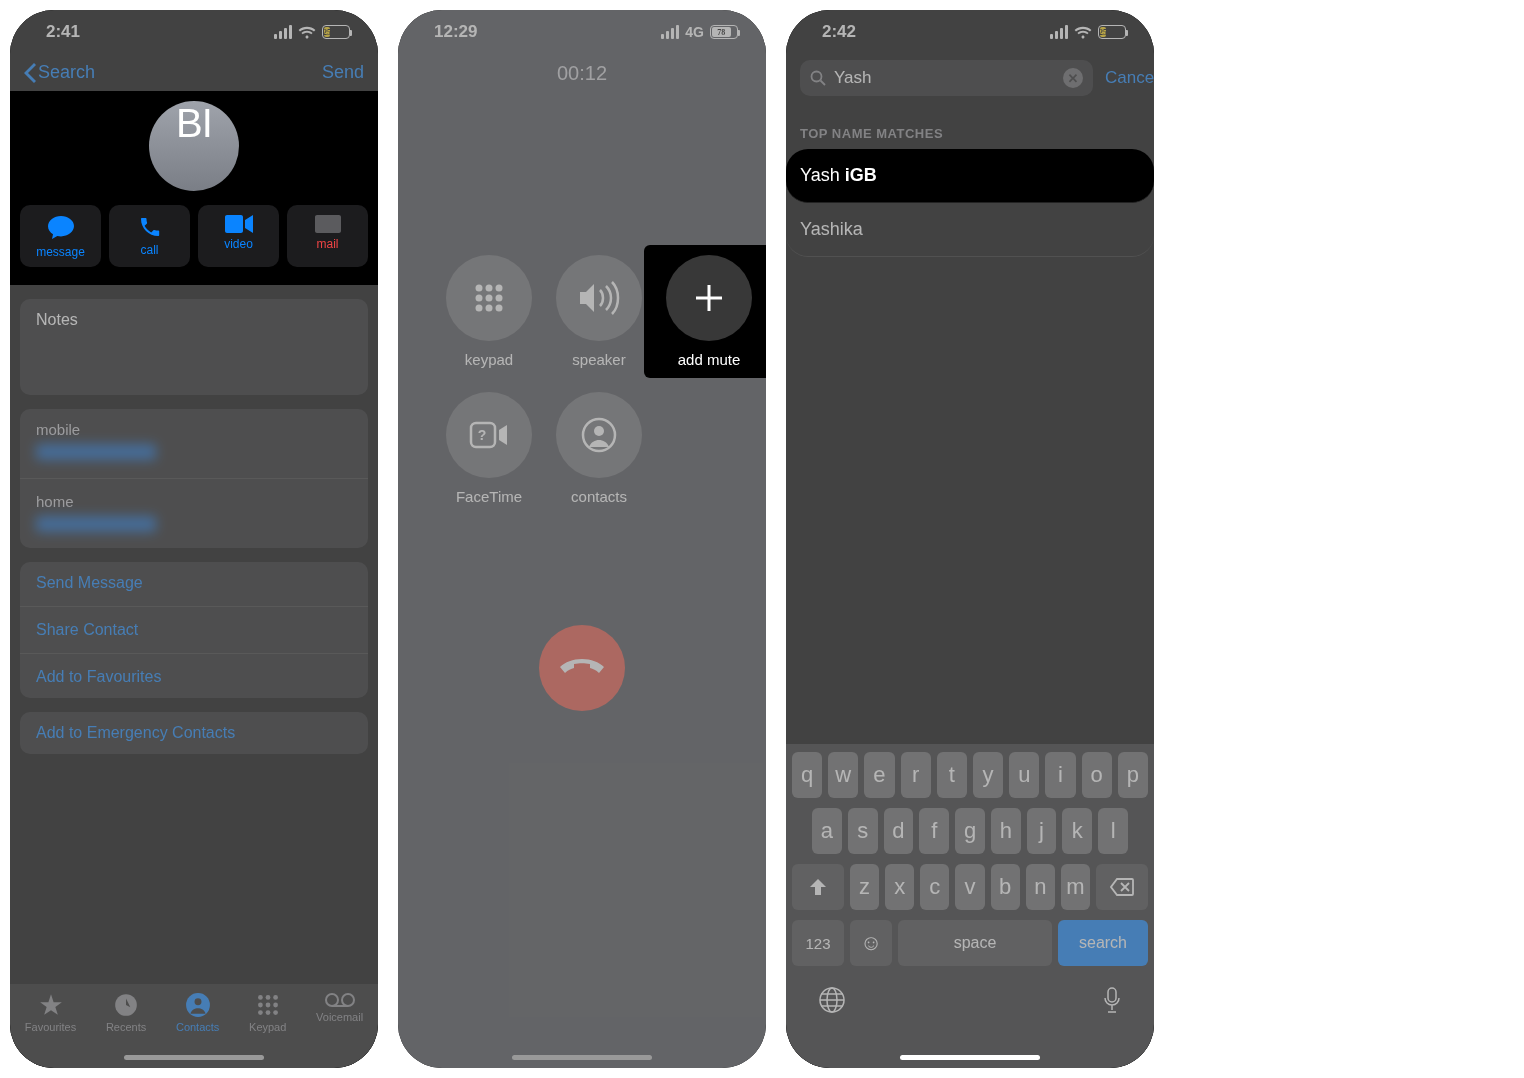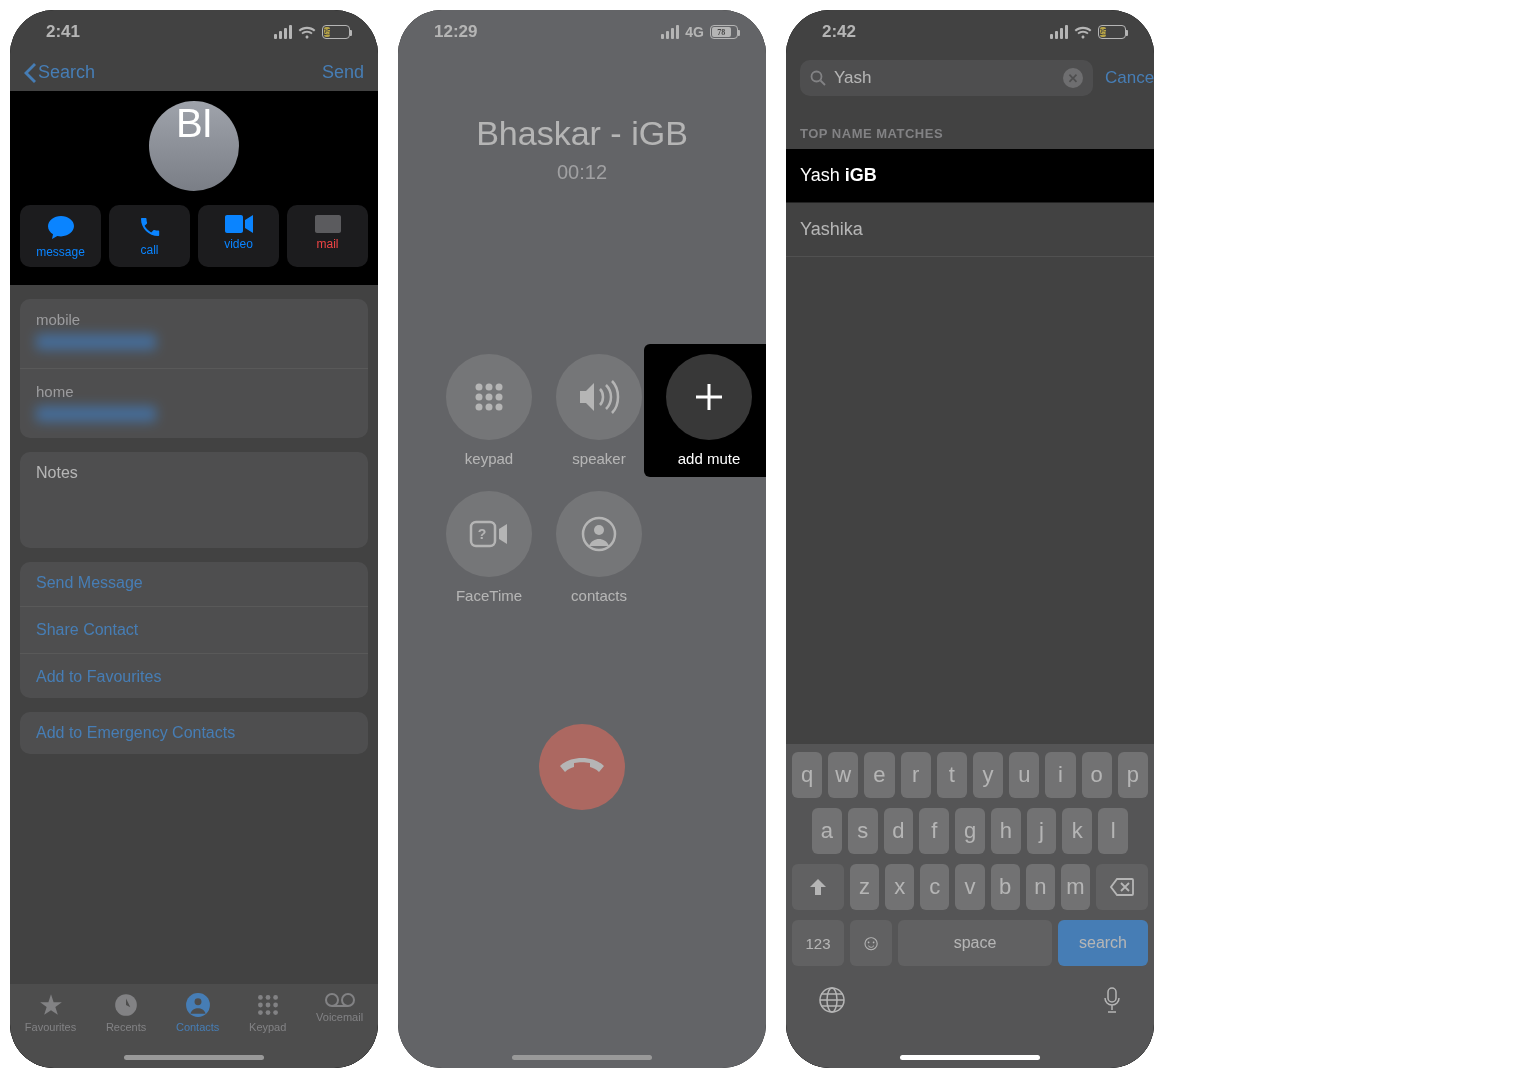--- a/index.html
+++ b/index.html
@@ -53,21 +53,21 @@
   .p2 .highlight-box { background:#000; border-radius:6px; padding:10px 22px 10px; margin:-10px -22px -10px; position:relative; z-index:60; }
   .p2 .end { width:86px; height:86px; border-radius:50%; background:#eb5545; margin:120px auto 0; display:flex; align-items:center; justify-content:center; }
   
   .p3 .screen { background:#000; }
   .p3 .search-row { display:flex; align-items:center; gap:12px; padding:6px 14px 10px; }
   .p3 .search-box { flex:1; background:#1c1c1e; border-radius:10px; display:flex; align-items:center; padding:8px 10px; gap:8px; }
   .p3 .search-box input { background:none; border:none; color:#fff; font-size:17px; outline:none; flex:1; }
   .p3 .clear { width:20px; height:20px; border-radius:50%; background:#636366; display:flex; align-items:center; justify-content:center; color:#1c1c1e; font-weight:bold; font-size:13px;}
   .p3 .cancel { color:#0a84ff; font-size:17px; }
   .p3 .section-hdr { color:#8e8e93; font-size:13px; font-weight:600; padding:20px 14px 8px; letter-spacing:0.5px; }
-  .p3 .result { padding:16px 14px; color:#fff; font-size:18px; border-bottom:1px solid #222; }
+  .p3 .result { padding:16px 14px; color:#fff; font-size:18px; border-bottom:1px solid #222;border-radius:22px; }
   .p3 .result.hl { background:#000; position:relative; z-index:60; }
   .p3 .result strong { font-weight:700; }
   .p3 .keyboard { position:absolute; bottom:0; left:0; right:0; background:#2c2c2e; padding:8px 6px 50px; }
   .p3 .krow { display:flex; gap:6px; justify-content:center; margin-bottom:10px; }
   .p3 .key { background:#6b6b6d; color:#fff; border-radius:6px; height:46px; display:flex; align-items:center; justify-content:center; font-size:22px; flex:1; max-width:38px; }
   .p3 .key.wide { max-width:52px; }
   .p3 .key.fn { background:#464648; }
   .p3 .space { flex:1; max-width:none; font-size:16px; }
   .p3 .search-key { background:#0a84ff; flex:0 0 90px; max-width:90px; font-size:16px; }
   .p3 .bottom-row { display:flex; justify-content:space-between; padding:10px 26px 0; }
@@ -133,30 +133,30 @@
       </div>
       <div class="action-btn">
         <svg width="26" height="18" viewBox="0 0 26 18">
               <path d="M2 0h22c1.1 0 2 .9 2 2v14c0 1.1-.9 2-2 2H2c-1.1 0-2-.9-2-2V2C0 .9.9 0 2 0zm11 9L2 2h22L13 9z"></path>
             </svg>
         <span class="albl">mail</span>
       </div>
     </div>
   </div>
 
+  <div class="section" style="height:96px">
+    <span>Notes</span>
+  </div>
+
   <div class="section">
     <div class="field-label">mobile</div>
     <div class="blur"></div>
     <div class="divider"></div>
     <div class="field-label">home</div>
     <div class="blur"></div>
-  </div>
-
-  <div class="section" style="height:96px">
-    <span>Notes</span>
   </div>
 
   <div class="section">
     <div class="link">Send Message</div>
     <div class="divider"></div>
     <div class="link">Share Contact</div>
     <div class="divider"></div>
     <div class="link">Add to Favourites</div>
   </div>
   <div class="section">
@@ -223,21 +223,20 @@
             <span></span>
             <span></span>
             <span></span>
           </div>
       <span style="font-size:14px">4G</span>
       <div class="battery-pill">
             <div class="battery-fill" style="width:78%;background:#fff">78</div>
           </div>
     </div>
   </div>
-  <div class="call-name">Bhaskar - iGB</div>
   <div class="call-time">00:12</div>
 
   <div class="grid">
     <div class="call-btn">
       <div class="circle">
             <svg width="36" height="36" viewBox="0 0 36 36">
               <g fill="#fff">
                 <circle cx="8" cy="8" r="3.5"></circle>
                 <circle cx="18" cy="8" r="3.5"></circle>
                 <circle cx="28" cy="8" r="3.5"></circle>

